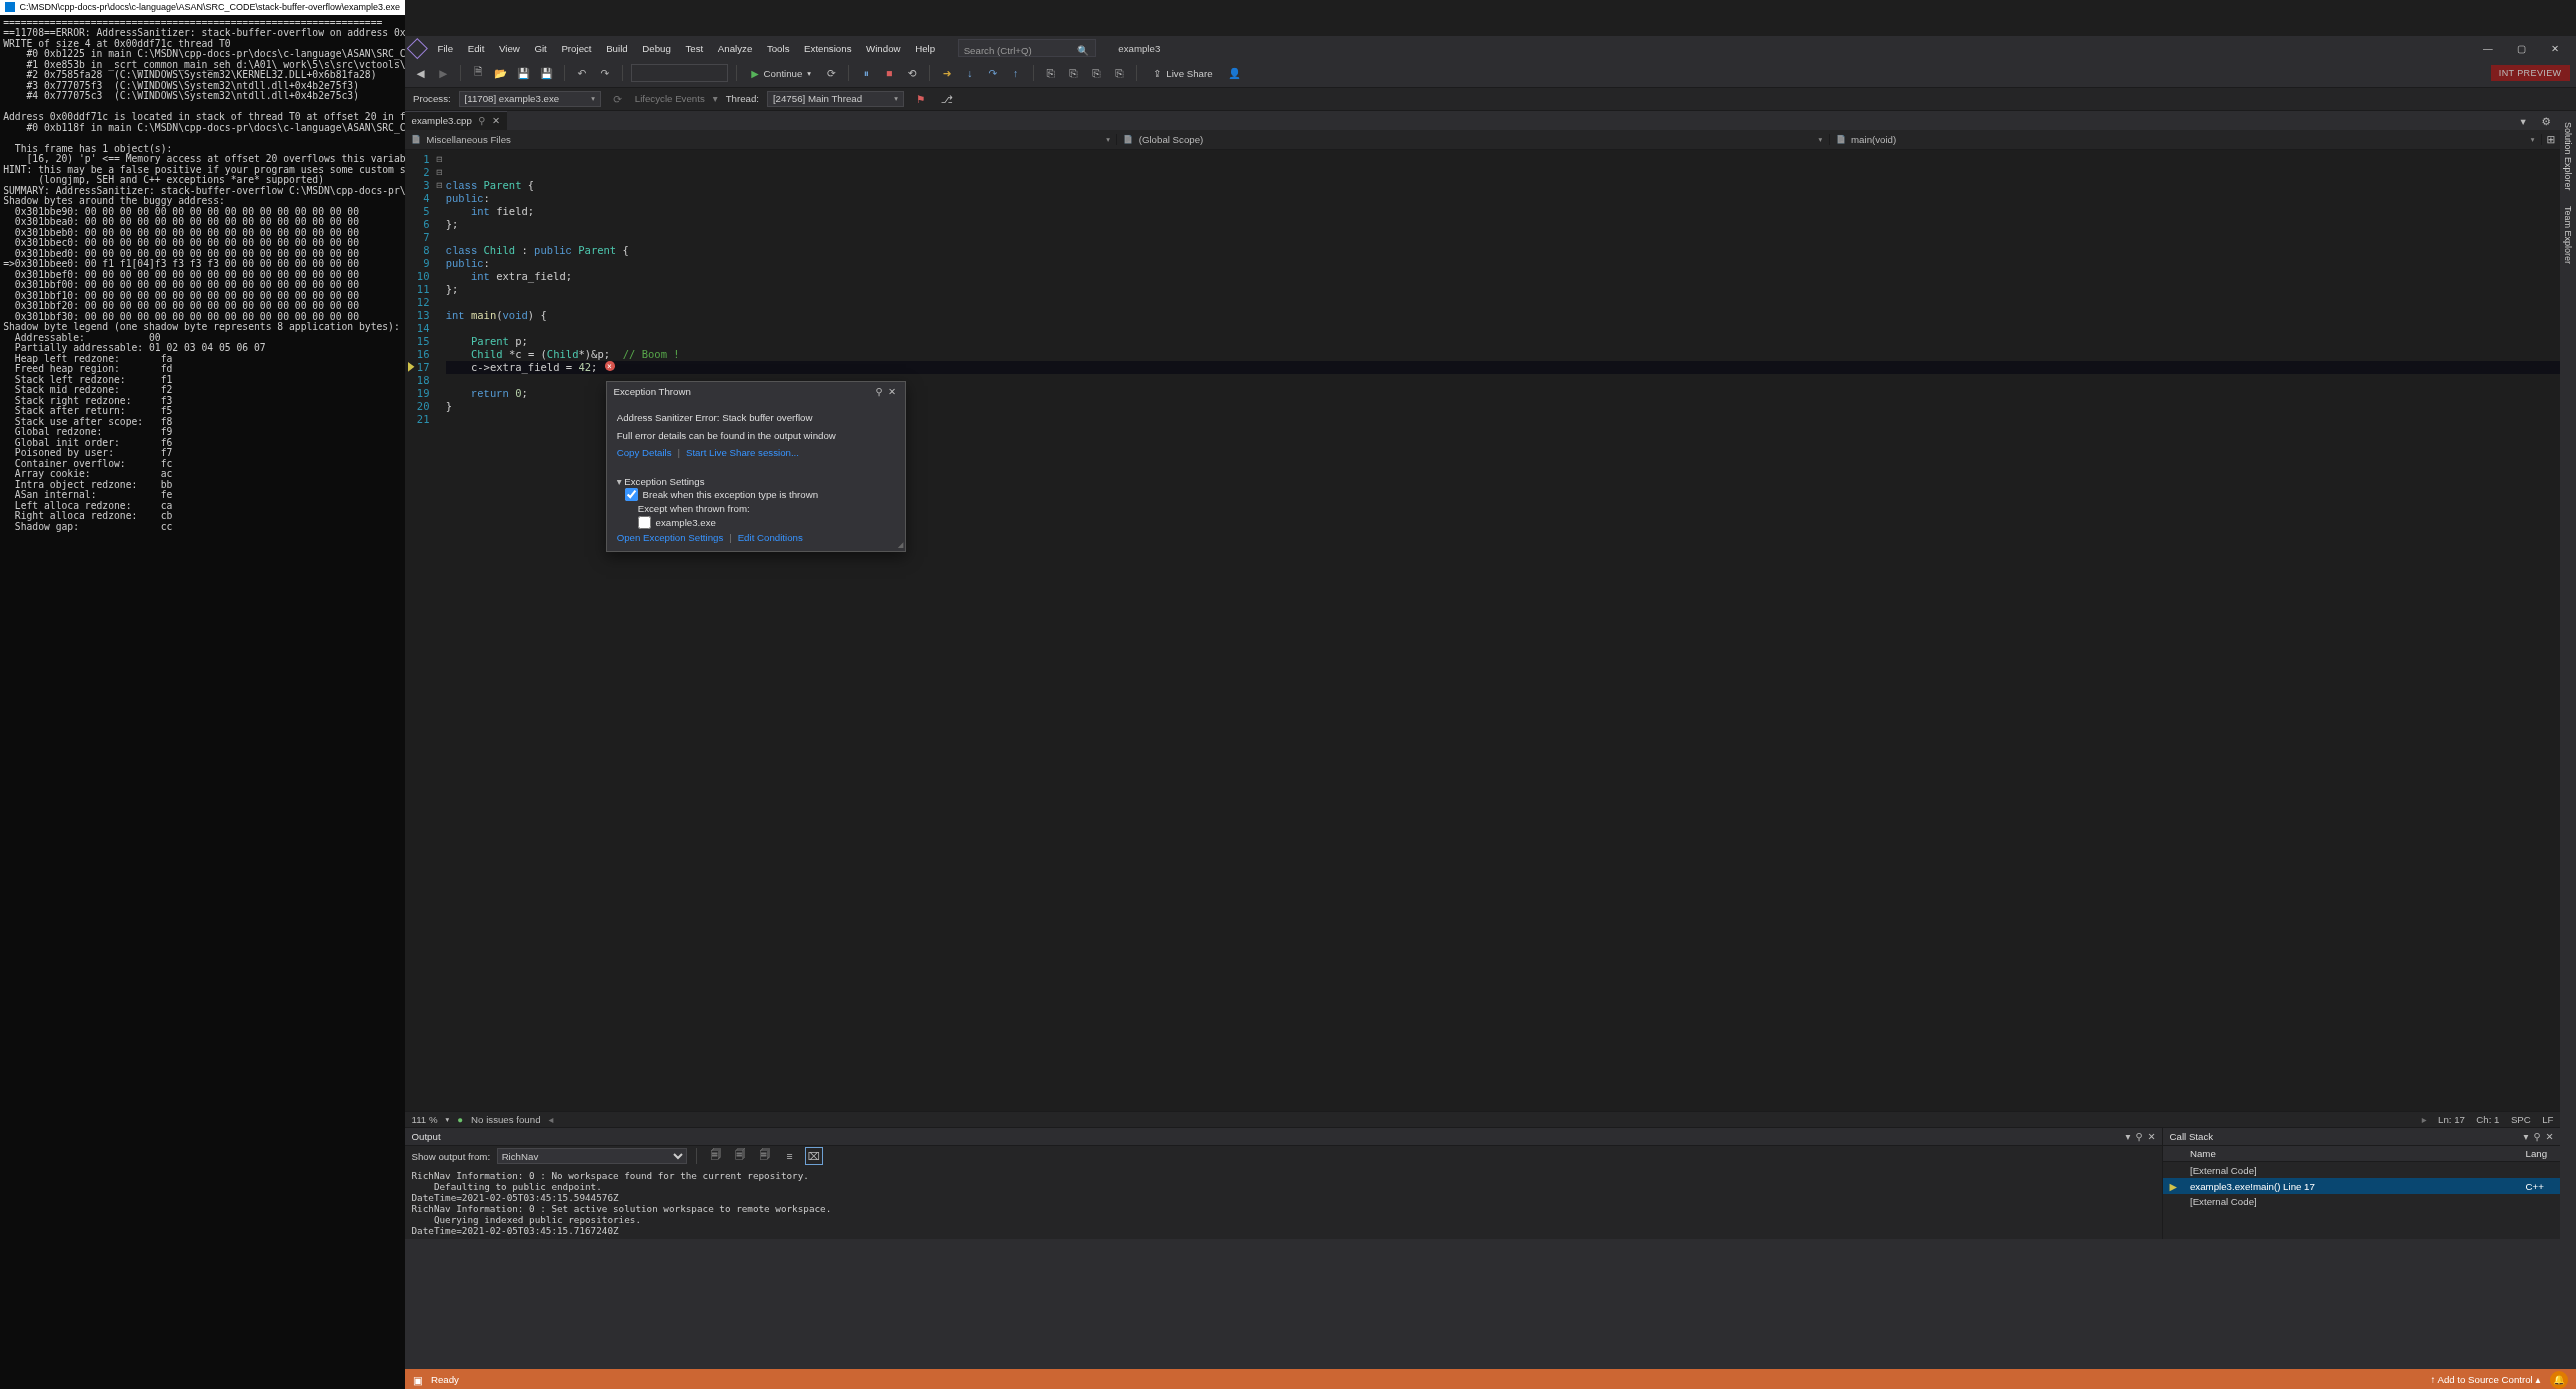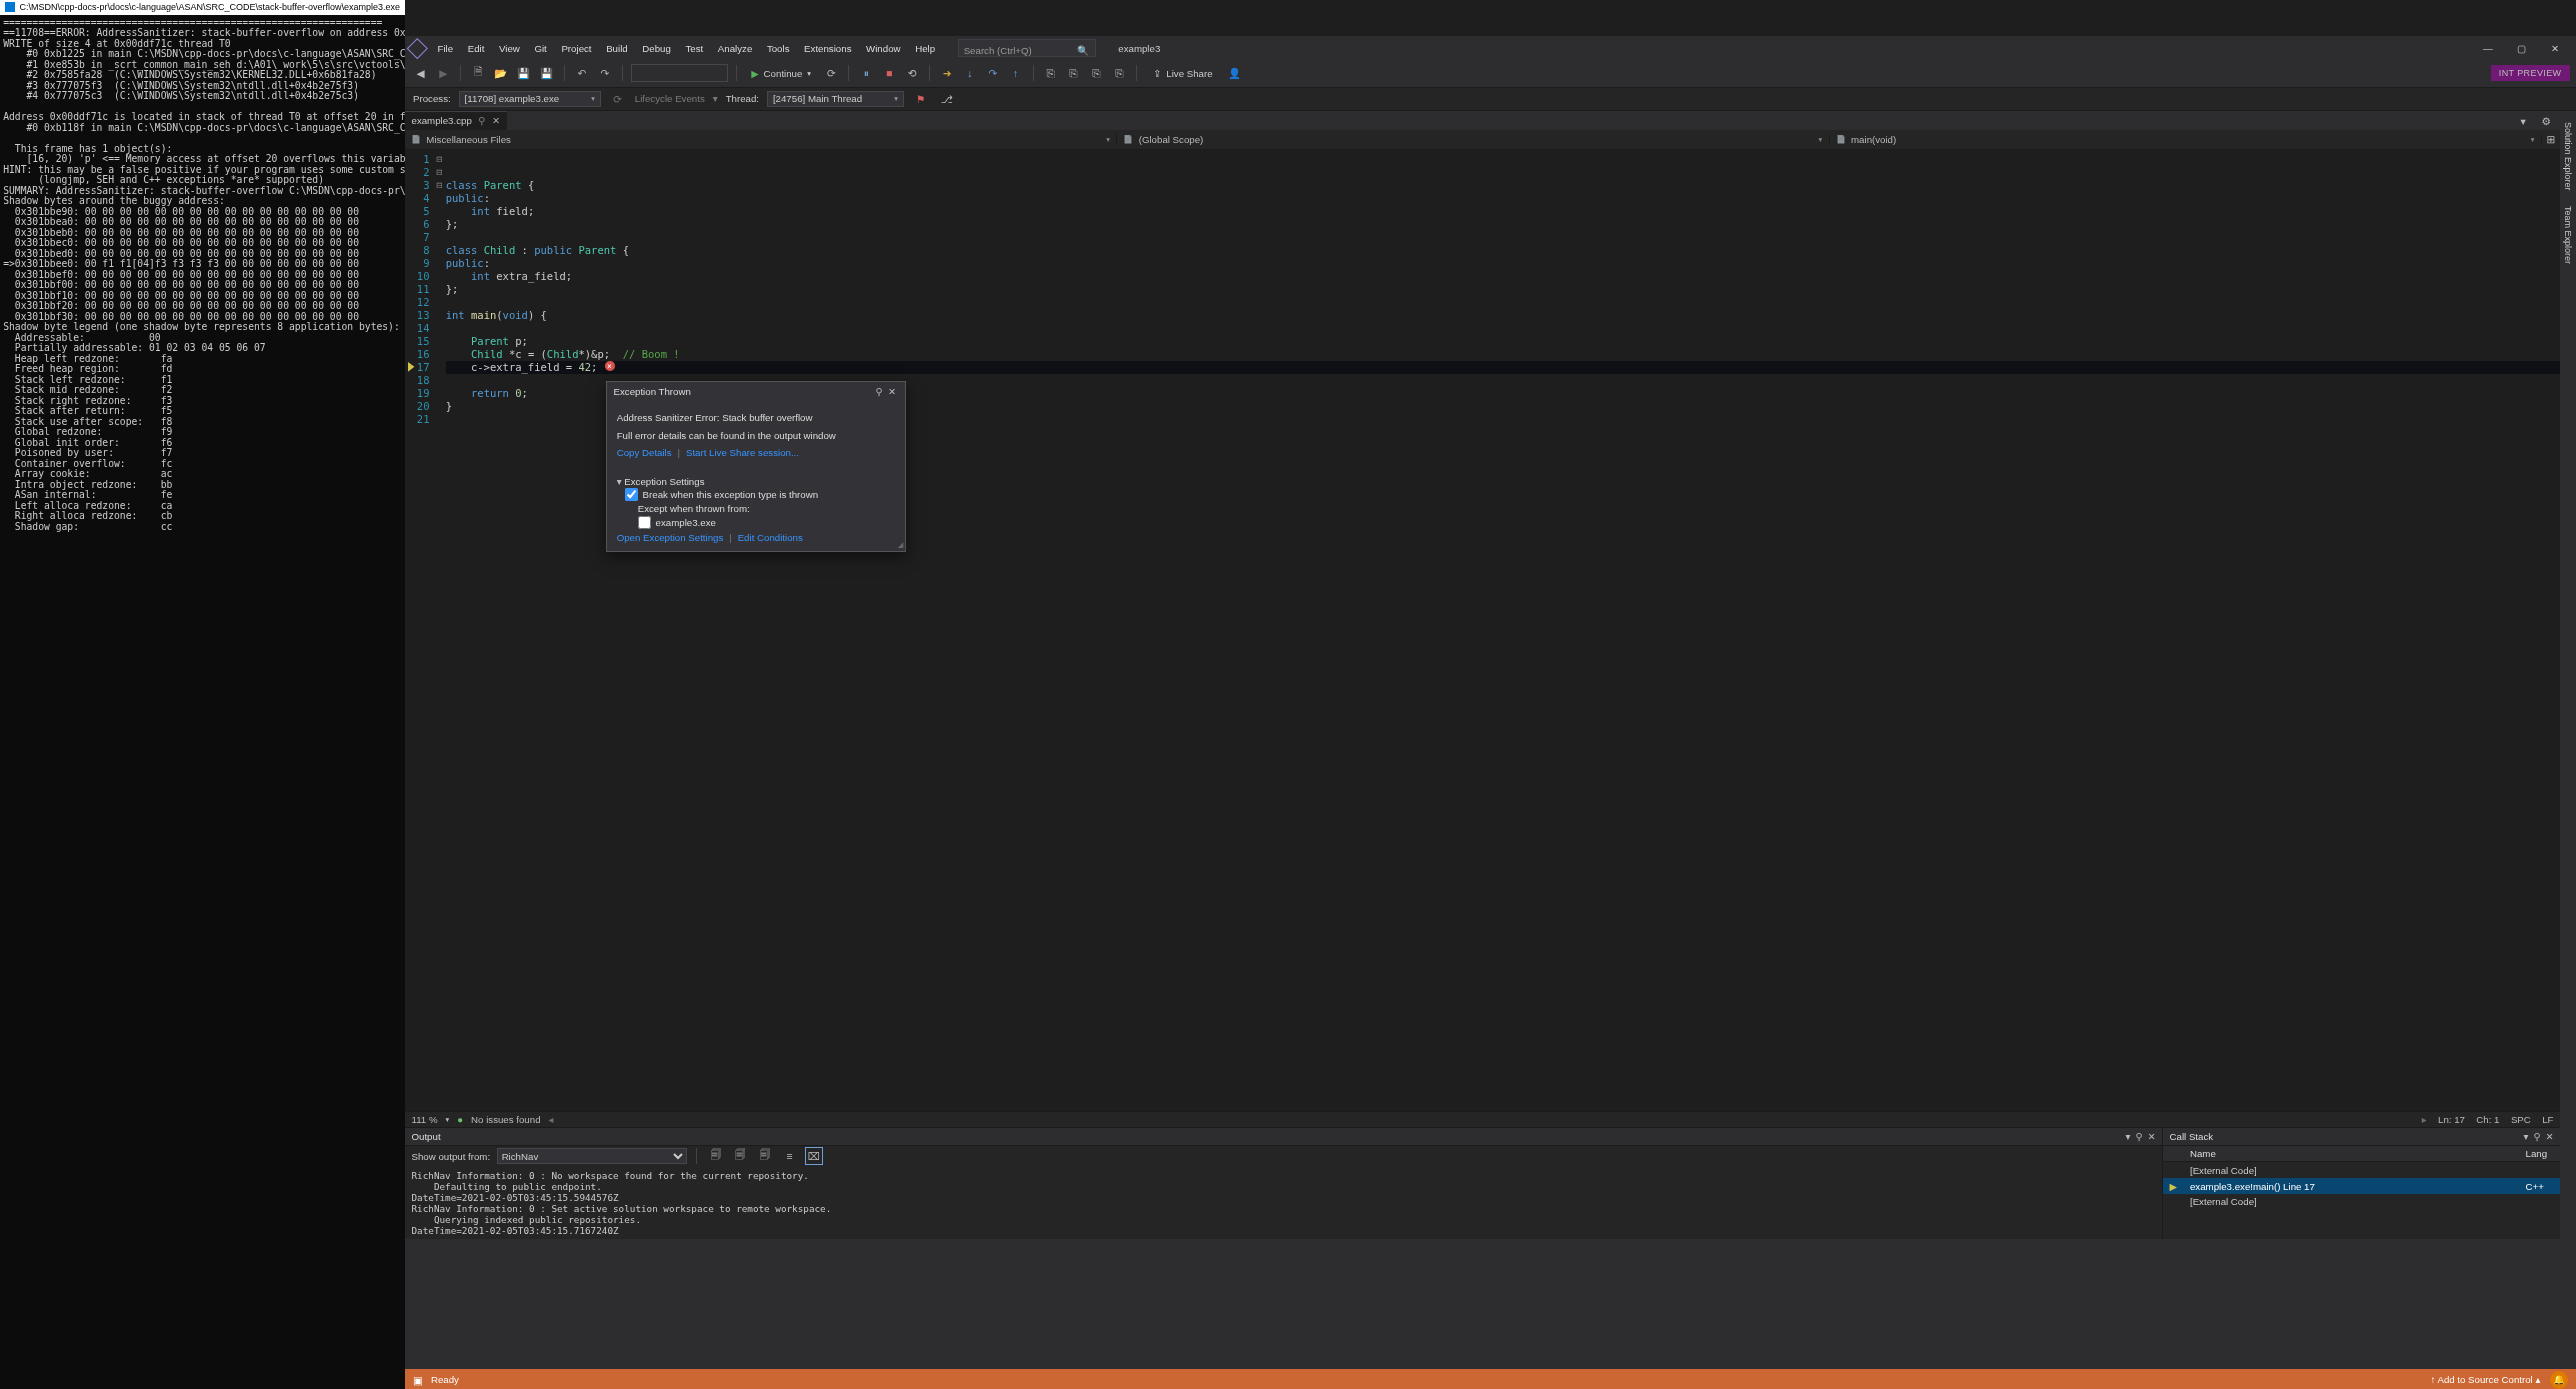--- a/index.html
+++ b/index.html
@@ -109,21 +109,21 @@
   color:#bbb; font-size:10.5px;
 }
 .tb-sep { width:0.8px; height:16px; background:#444; margin:0 3.2px; }
 .continue-btn {
   display:flex; align-items:center; gap:4.9px;
   color:#ccc; padding:2.4px 6.5px;
 }
 .continue-btn .play { color:#56b45a; }
 .int-preview {
   margin-left:auto;
-  background:#701a75;
+  background:#7f1d1d;
   color:#bbb; padding:3.2px 8px;
   font-size:9px; letter-spacing:0.4px;
 }
 .live-share { display:flex; align-items:center; gap:4.9px; color:#ccc; margin:0 8px;}
 
 .procbar {
   height: 23px;
   background: #252526;
   border-bottom: 0.8px solid #1b1b1c;
   display:flex; align-items:center; padding:0 8px; gap:8px;
@@ -161,21 +161,21 @@
   display:flex; align-items:center;
 }
 .combo { flex:1; padding:0 6.5px; border-right:0.8px solid #1b1b1c; color:#bbb; display:flex; align-items:center; gap:4.9px;}
 .combo::before { content:"📄"; font-size:8px; opacity:.5;}
 .combo::after { content:"▾"; margin-left:auto; color:#888; font-size:7.3px;}
 
 .code-area { flex:1; background:#1e1e1e; display:flex; position:relative;}
 .gutter { width:31px; text-align:right; padding:3.2px 6.5px 3.2px 0; color:#2b91af; font-family:Consolas,monospace; font-size:10.5px; line-height:13px;}
 .code-lines { padding:3.2px 0; font-family:Consolas,monospace; font-size:10.5px; line-height:13px; flex:1;}
 .code-lines .line { height:13px; white-space:pre;}
-.kw { color:#569cd6; }
+.kw { color:#569cd6;font-family:Liberation Mono, monospace; }
 .type { color:#4ec9b0; }
 .fn { color:#dcdcaa; }
 .num { color:#b5cea8; }
 .comment { color:#57a64a; }
 .cur-line { background:#0f0f16; }
 .err-dot { display:inline-block; width:9.7px; height:9.7px; border-radius:50%; background:#d8544e; margin-left:8px; position:relative; }
 .err-dot::after { content:"×"; color:#fff; font-size:8px; position:absolute; left:1.6px; top:-1.6px;}
 .fold-col { width:9.7px; color:#888; font-size:8px; line-height:13px; padding-top:3.2px;}
 .step-marker { position:absolute; left:3.2px; width:9.7px; height:9.7px; top:calc(3.2px + 13px*16 + 1.6px);}
 .step-marker svg { display:block;}

